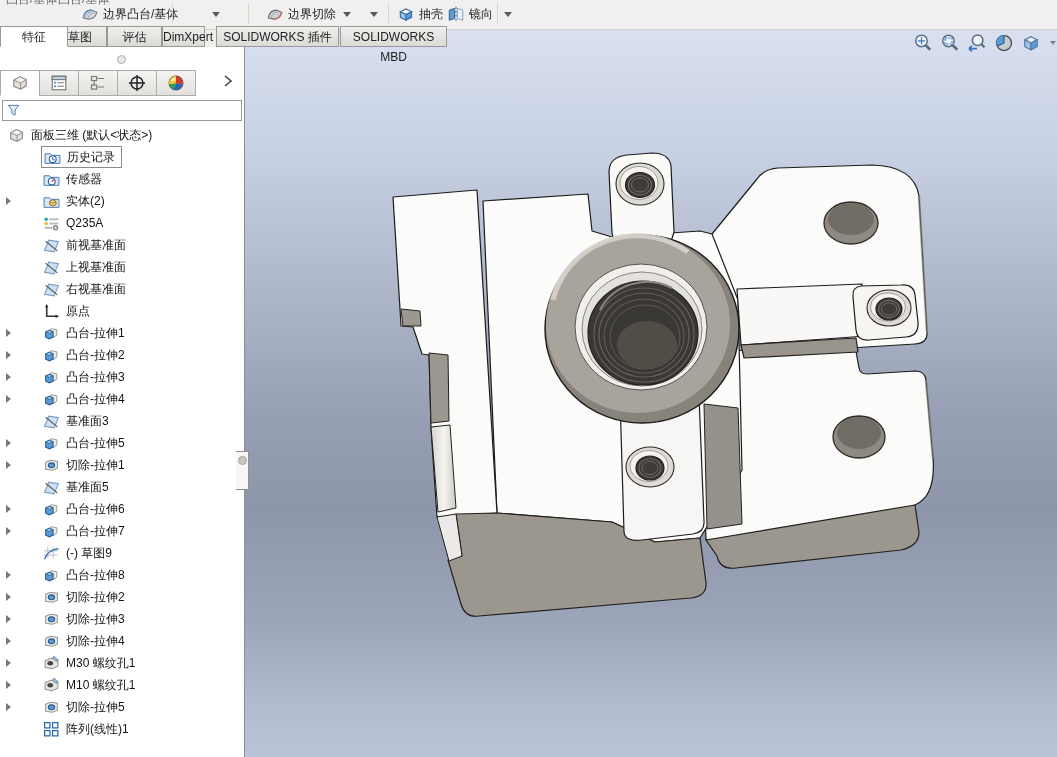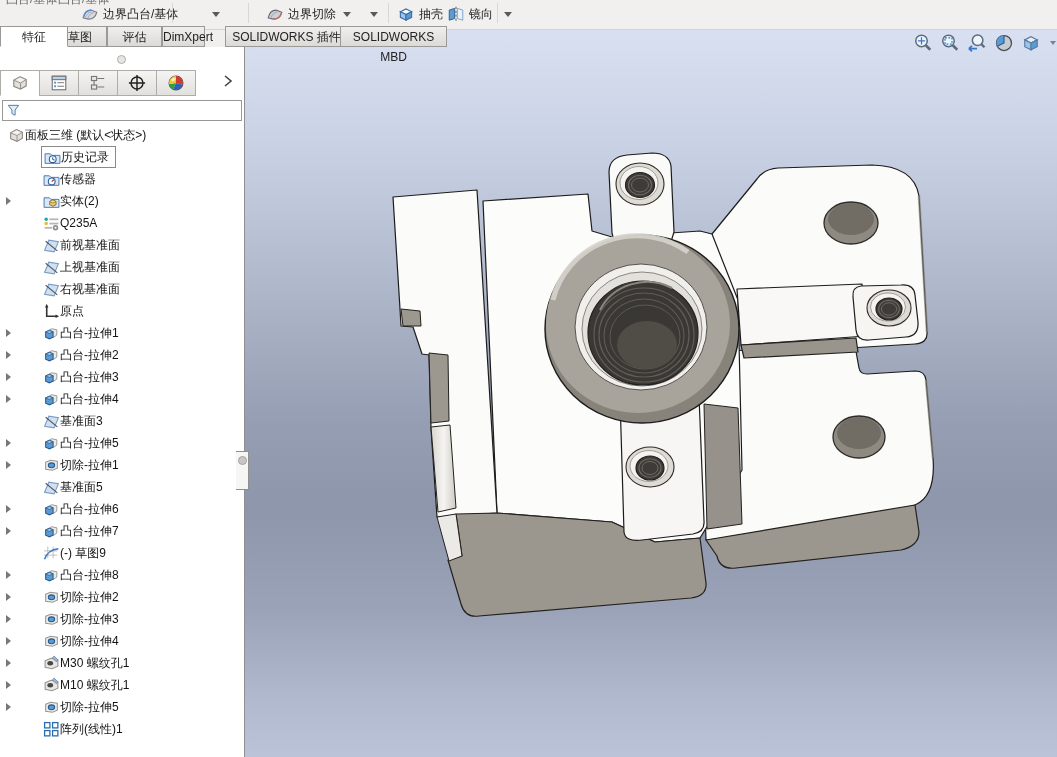--- a/index.html
+++ b/index.html
@@ -49,21 +49,21 @@
   .mchev{position:absolute;left:220px;top:26px;width:16px;height:16px;}
   .filterbox{position:absolute;left:2px;top:53px;width:240px;height:21px;border:1px solid #9a9894;
     background:#fff;box-sizing:border-box;display:flex;align-items:center;padding-left:3px;gap:4px;}
   .filterbox svg{width:15px;height:15px;}
   .filterbox input{border:none;outline:none;flex:1;font-size:11px;height:15px;}
   .tree{position:absolute;left:0;top:77px;right:1px;bottom:0;overflow:hidden;font-size:12px;color:#141414;}
   .trow{height:22px;display:flex;align-items:center;position:relative;padding-left:41px;white-space:nowrap;}
   .trow.root{padding-left:6px;}
   .arrow{position:absolute;left:6px;top:7px;width:0;height:0;border-left:5px solid #787878;
     border-top:4px solid transparent;border-bottom:4px solid transparent;}
-  .itemwrap{display:flex;align-items:center;height:20px;padding:0 6px 0 2px;}
+  .itemwrap{display:flex;align-items:center;gap:6px;height:20px;padding:0 6px 0 2px;}
   .itemwrap.selbox{border:1px solid #8a8a8a;background:#fff;}
   .ticon{width:17px;height:17px;flex:0 0 17px;}
   .hidden-syms{position:absolute;width:0;height:0;overflow:hidden;}
 </style>
 </head>
 <body>
 
 <svg class="hidden-syms" xmlns="http://www.w3.org/2000/svg">
 <defs>
 <symbol id="sym-t-part" viewBox="0 0 16 16">
@@ -255,21 +255,21 @@
   </div>
   <div class="sep" style="left:497px"></div>
   <div class="tcaret" style="left:504px"></div>
 </div>
 
 <div class="ribbon">
   <div class="rtab active" style="left:0;width:68px">特征</div>
   <div class="rtab" style="left:53px;width:54px">草图</div>
   <div class="rtab" style="left:107px;width:55px">评估</div>
   <div class="rtab" style="left:162px;width:43px">DimXpert</div>
-  <div class="rtab" style="left:225px;width:123px">SOLIDWORKS 插件</div>
+  <div class="rtab" style="left:216px;width:123px">SOLIDWORKS 插件</div>
   <div class="rtab" style="left:340px;width:107px">SOLIDWORKS MBD</div>
 </div>
 
 <div class="viewport">
   <svg class="modelsvg" viewBox="245 29 812 728">
     <defs>
       <linearGradient id="stripHL" x1="0" y1="0" x2="1" y2="0">
         <stop offset="0" stop-color="#d8d5ce"></stop>
           <stop offset=".5" stop-color="#f5f4f1"></stop>
           <stop offset="1" stop-color="#cfccc5"></stop>

